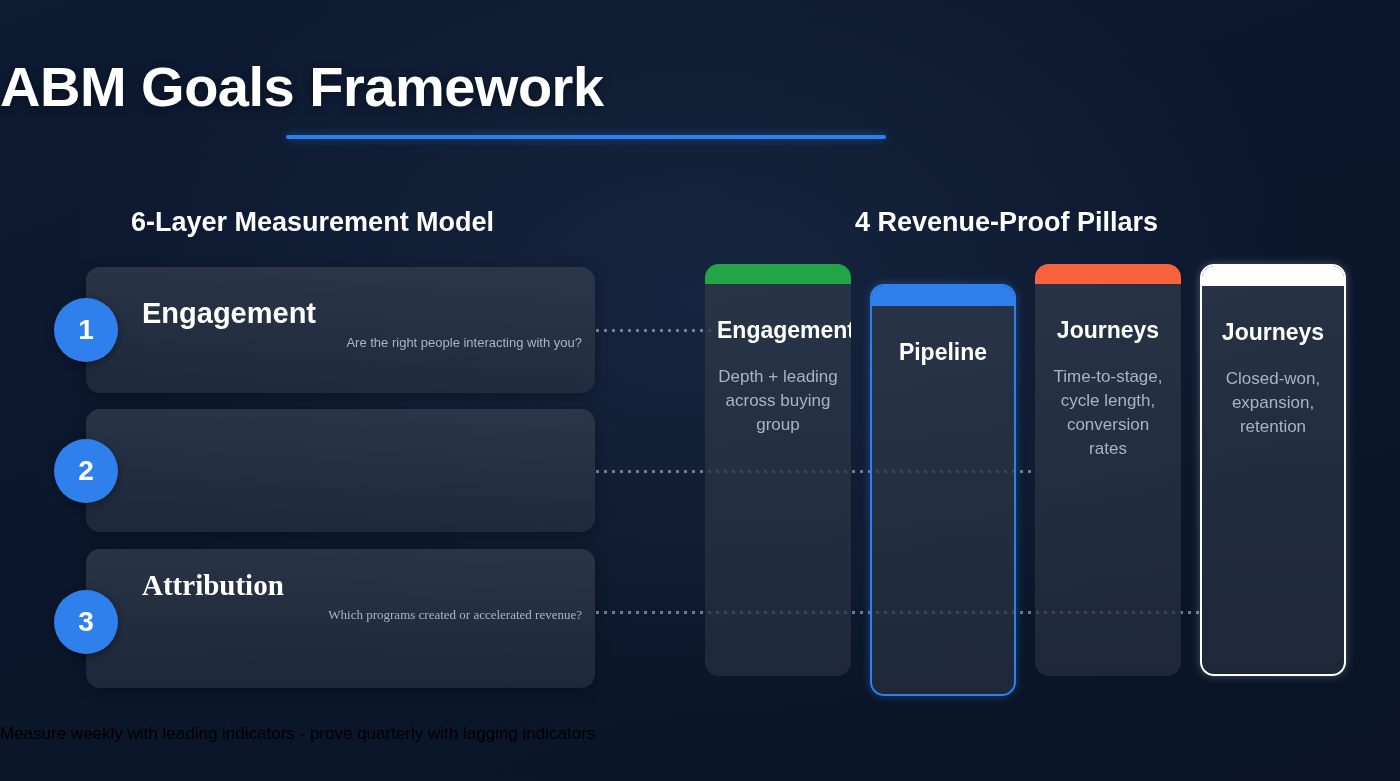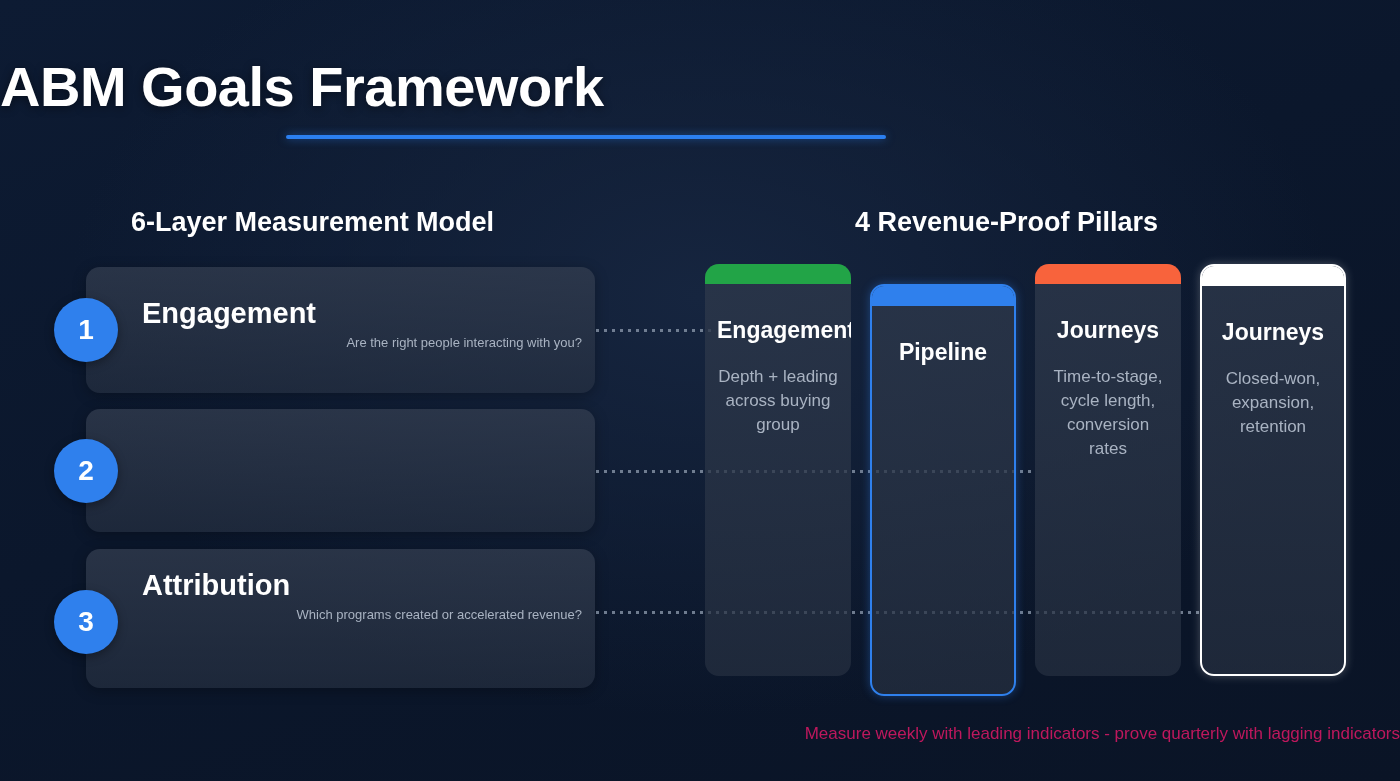--- a/index.html
+++ b/index.html
@@ -81,21 +81,21 @@
     justify-content: center;
     box-shadow: 0 3px 10px rgba(0,0,0,.35);
   }
   #layer-badge-1 { top: 298px; }
   #layer-badge-2 { top: 439px; }
   #layer-badge-3 { top: 590px; }
 
   .layer-text { position: absolute; left: 142px; width: 440px; }
   #layer-text-1 { top: 296px; }
   #layer-text-2 { top: 438px; }
-  #layer-text-3 { top: 568px; }
+  #layer-text-3 { top: 568px; font-family: Liberation Serif, serif; }
 
   .layer-title {
     font-size: 29px;
     font-weight: bold;
     color: #ffffff;
     line-height: 1.18;
   }
   .layer-sub {
     font-size: 13px;
     color: #a9b3c2;
@@ -159,23 +159,23 @@
     line-height: 1.42;
     margin-top: 20px;
   }
 
   
   #footer-note {
     position: absolute;
     top: 724px;
     left: 0;
     width: 1400px;
-    text-align: right;
+    text-align: left;
     font-size: 17px;
-    color: #be185d;
+    color: #000000;
   }
 </style>
 </head>
 <body>
 
 <div id="title-block">
   <div id="page-title">ABM Goals Framework</div>
   <div id="title-underline"></div>
 </div>
 

